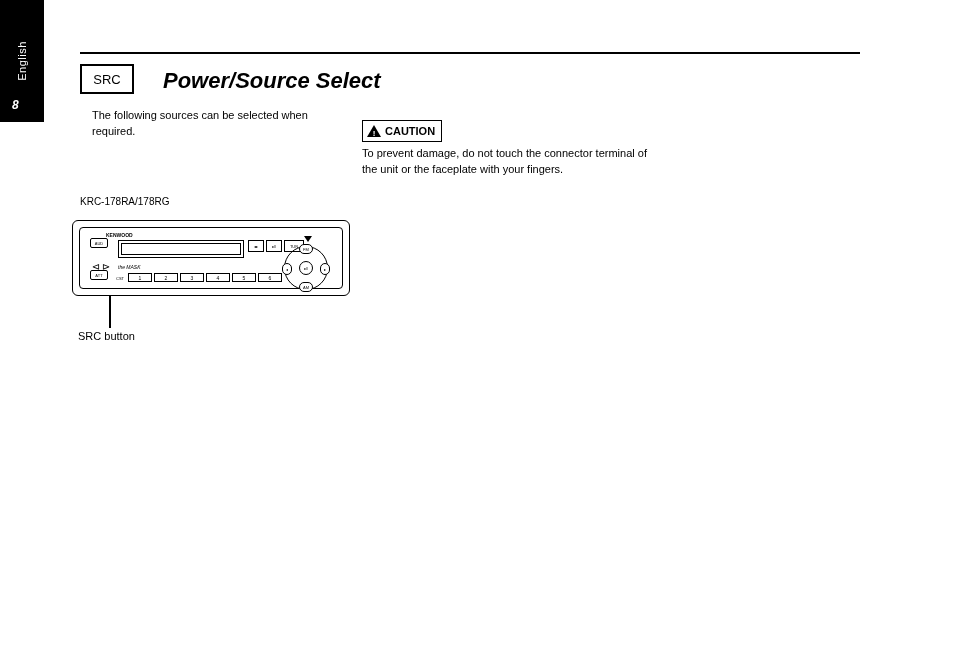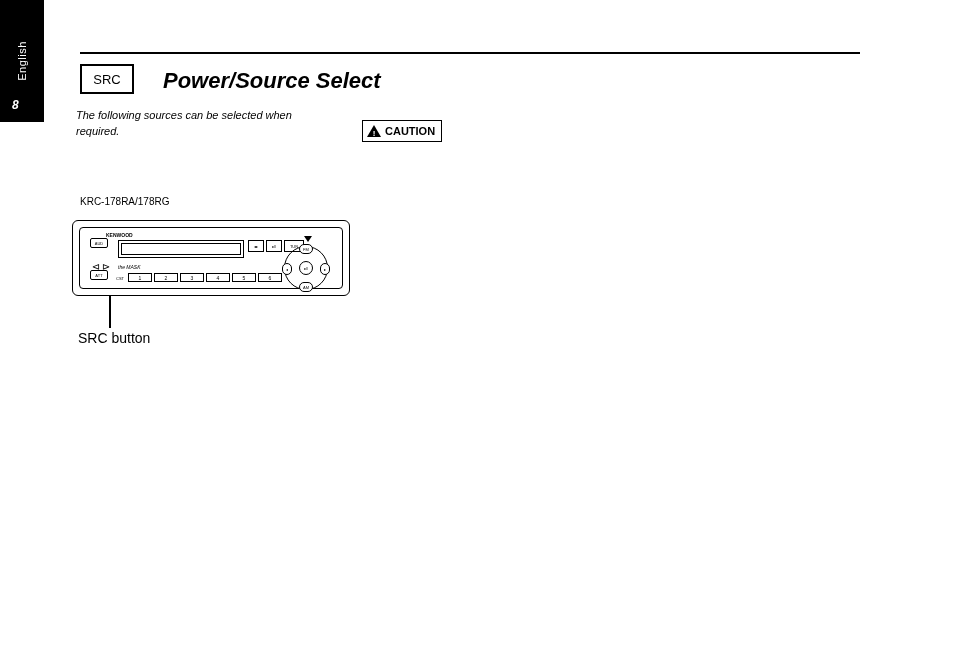--- a/index.html
+++ b/index.html
@@ -64,24 +64,23 @@
     height: 30px;
     border: 2px solid #000;
     display: flex;
     align-items: center;
     justify-content: center;
     font-size: 13px;
     font-weight: normal;
   }
   .left-col {
     position: absolute;
-    left: 76px;
+    left: 92px;
     top: 108px;
     width: 260px;
-    font-style: italic;
   }
   .left-col p { font-size: 11px; line-height: 1.45; }
   .diagram-wrap {
     position: absolute;
     left: 72px;
     top: 220px;
   }
   .diagram-note {
     position: absolute;
     left: 80px;
@@ -222,21 +221,21 @@
   
   .callout-line {
     position: absolute;
     left: 109px; top: 296px;
     width: 1.5px; height: 32px;
     background: #000;
   }
   .callout-text {
     position: absolute;
     left: 78px; top: 330px;
-    font-size: 14px;
+    font-size: 11px;
   }
   
   .right-col {
     position: absolute;
     left: 362px; top: 120px;
     width: 300px;
   }
   .caution-box {
     width: 80px; height: 22px;
     border: 1.2px solid #000;
@@ -327,13 +326,14 @@
 <div class="right-col">
   <div class="caution-box">
     <span class="warn-triangle">
       <svg width="14" height="12" viewBox="0 0 14 12">
         <polygon points="7,0 14,12 0,12" fill="#000"></polygon>
         <text x="7" y="10.5" text-anchor="middle" font-size="8" fill="#fff" font-family="Arial" font-weight="bold">!</text>
       </svg>
     </span>
     <span class="caution-text">CAUTION</span>
   </div>
+  <p>To prevent damage, do not touch the connector terminal of the unit or the faceplate with your fingers.</p>
 </div>
 
 </body></html>

